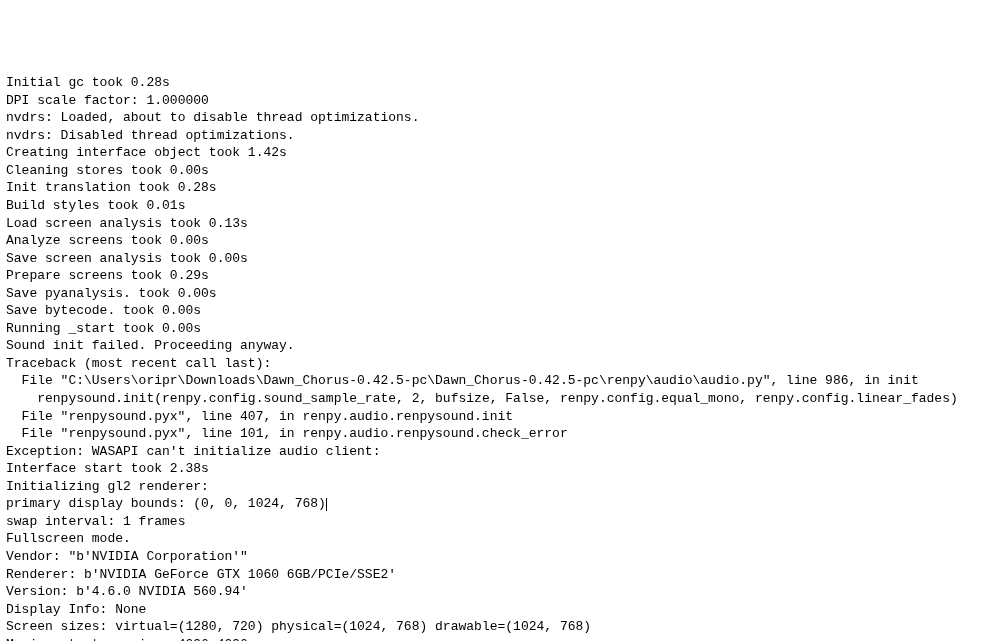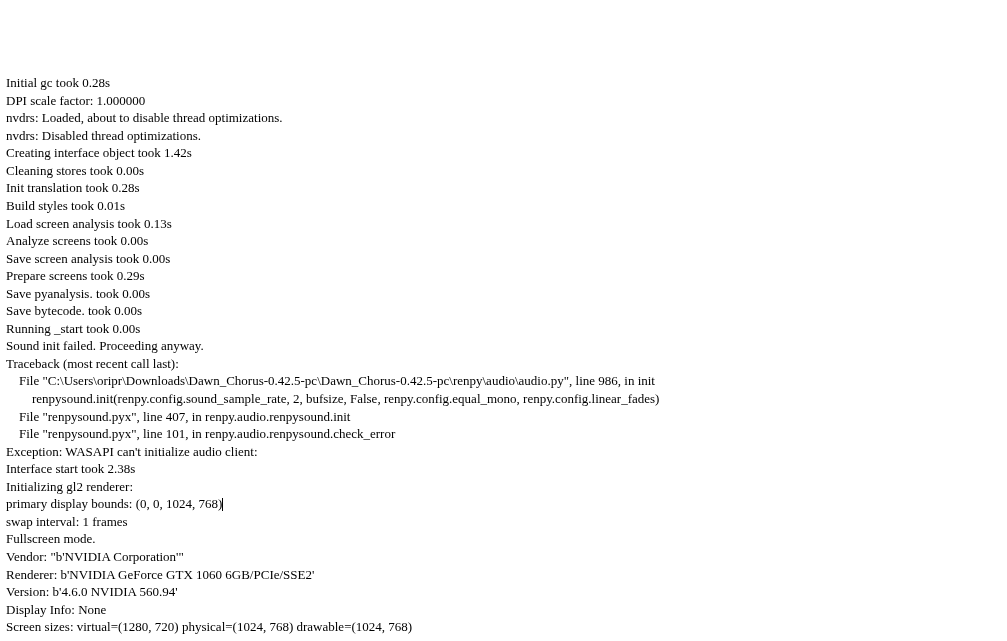--- a/index.html
+++ b/index.html
@@ -11,21 +11,20 @@
       background: #ffffff;
       font-family: Consolas, 'Courier New', monospace;
       font-size: 13px;
       line-height: 1.35;
       color: #000000;
       padding: 4px 6px;
       white-space: pre;
     }
     .log-line {
       display: block;
-      font-family: Liberation Serif, serif;
     }
     .indent {
       padding-left: 2ch;
     }
     .indent2 {
       padding-left: 4ch;
     }
     .cursor-line::after {
       content: "";
       display: inline-block;

